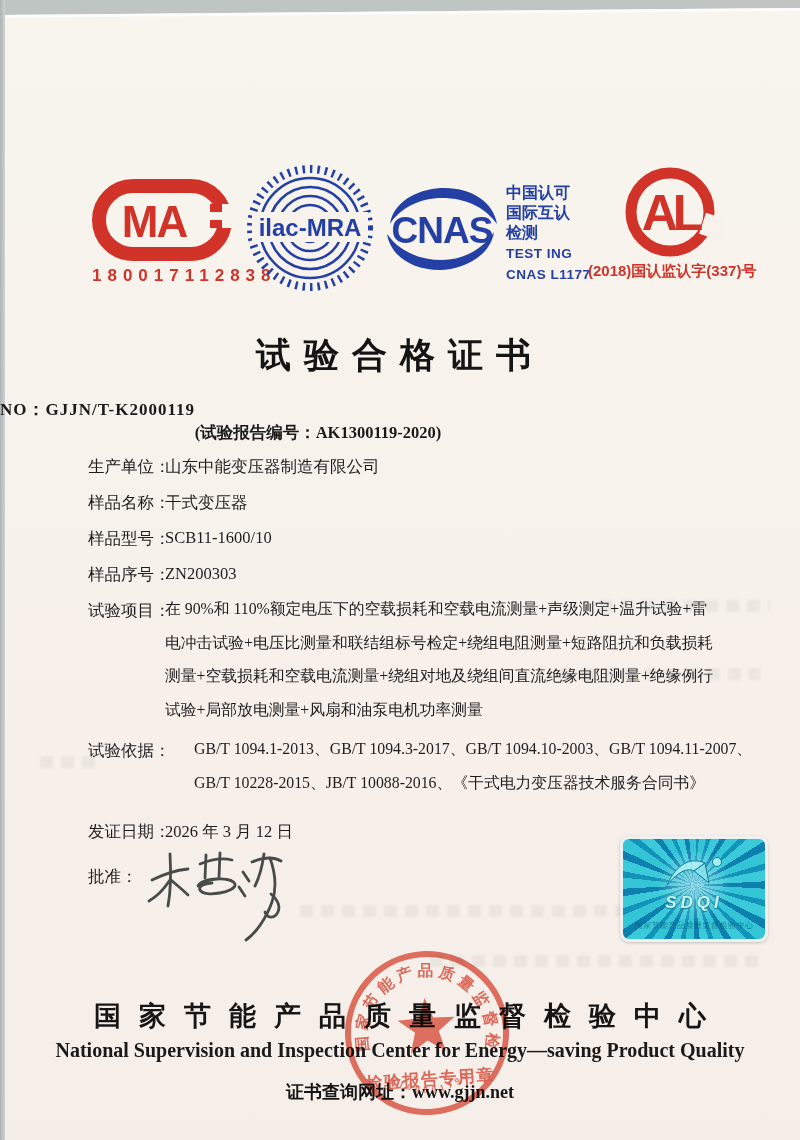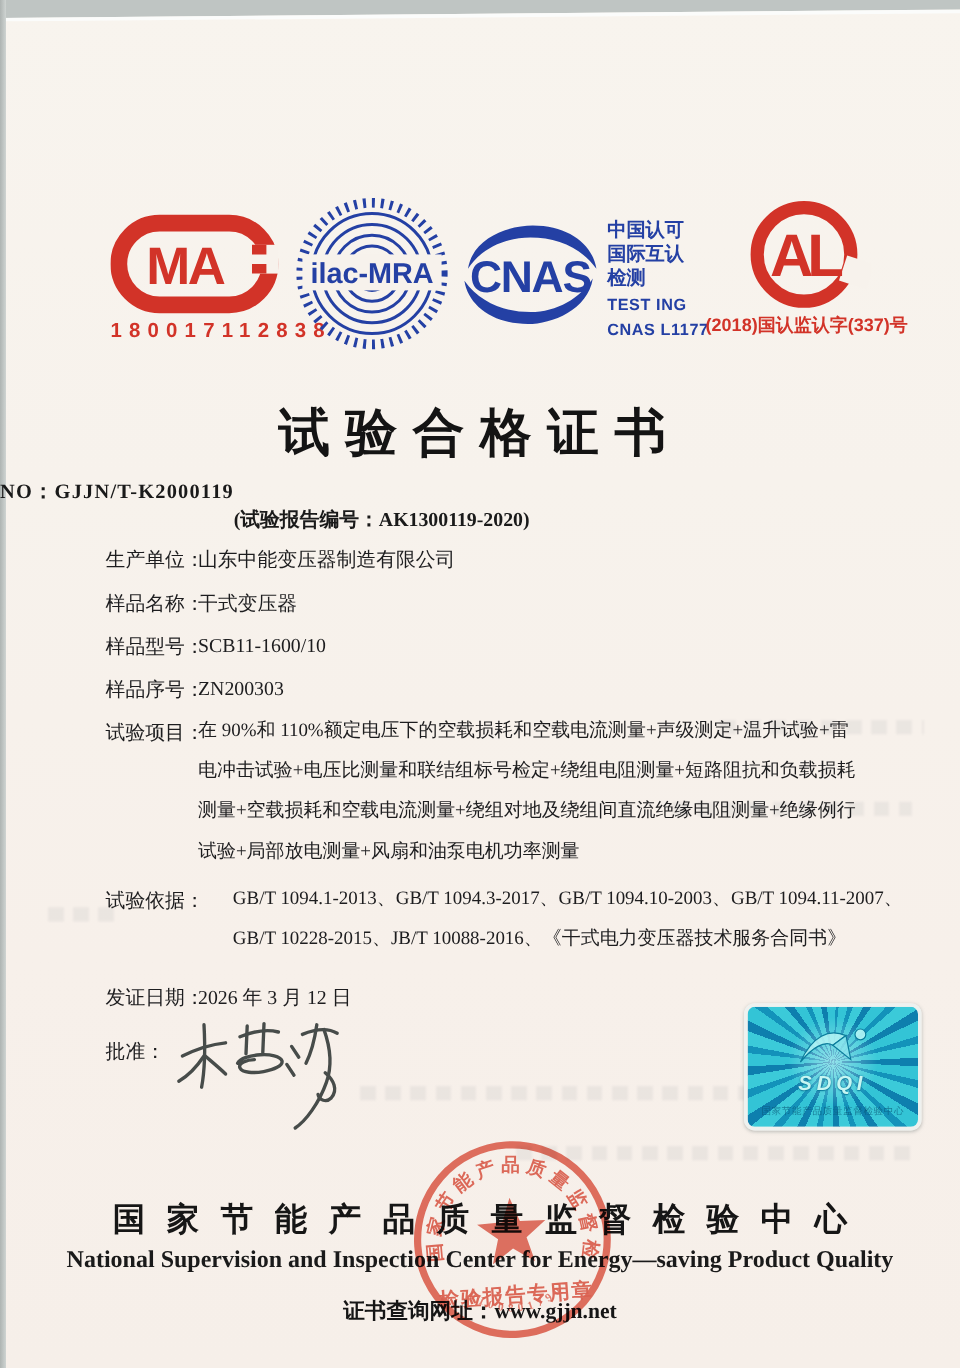--- a/index.html
+++ b/index.html
@@ -26,21 +26,21 @@
   .logo{position:absolute;}
   .cma-num{position:absolute;left:92px;top:266px;color:#d23328;
     font-family:"Liberation Sans",sans-serif;font-weight:bold;font-size:17px;letter-spacing:6px;}
   .cnas-side{position:absolute;left:506px;top:183px;color:#2440a4;
     font-family:"Liberation Sans",sans-serif;font-weight:bold;line-height:20px;font-size:16px;}
   .cnas-side .en{font-size:13.5px;letter-spacing:.5px;line-height:21px;}
   .al-cap{position:absolute;left:588px;top:262px;color:#d23328;
     font-weight:bold;font-size:15px;font-family:"Liberation Sans",sans-serif;}
   
   .title{position:absolute;left:0;top:332px;width:800px;text-align:center;
-    font-size:43px;font-weight:bold;color:#141414;letter-spacing:13px;}
+    font-size:35px;font-weight:bold;color:#141414;letter-spacing:13px;}
   .cert-no{position:absolute;left:0;top:398px;width:800px;text-align:left;
     font-size:17px;font-weight:bold;color:#1a1a1a;letter-spacing:1px;}
   .report-no{position:absolute;left:0;top:422px;width:636px;text-align:center;
     font-size:16.5px;font-weight:bold;color:#1a1a1a;}
   
   .row{position:absolute;left:88px;display:flex;align-items:flex-start;
     color:#1d1d1f;font-size:16.5px;}
   .row .lab{width:77px;flex:0 0 77px;font-weight:400;white-space:pre;}
   .row .val{white-space:pre;font-weight:500;}
   .row.para{font-size:15.8px;}

